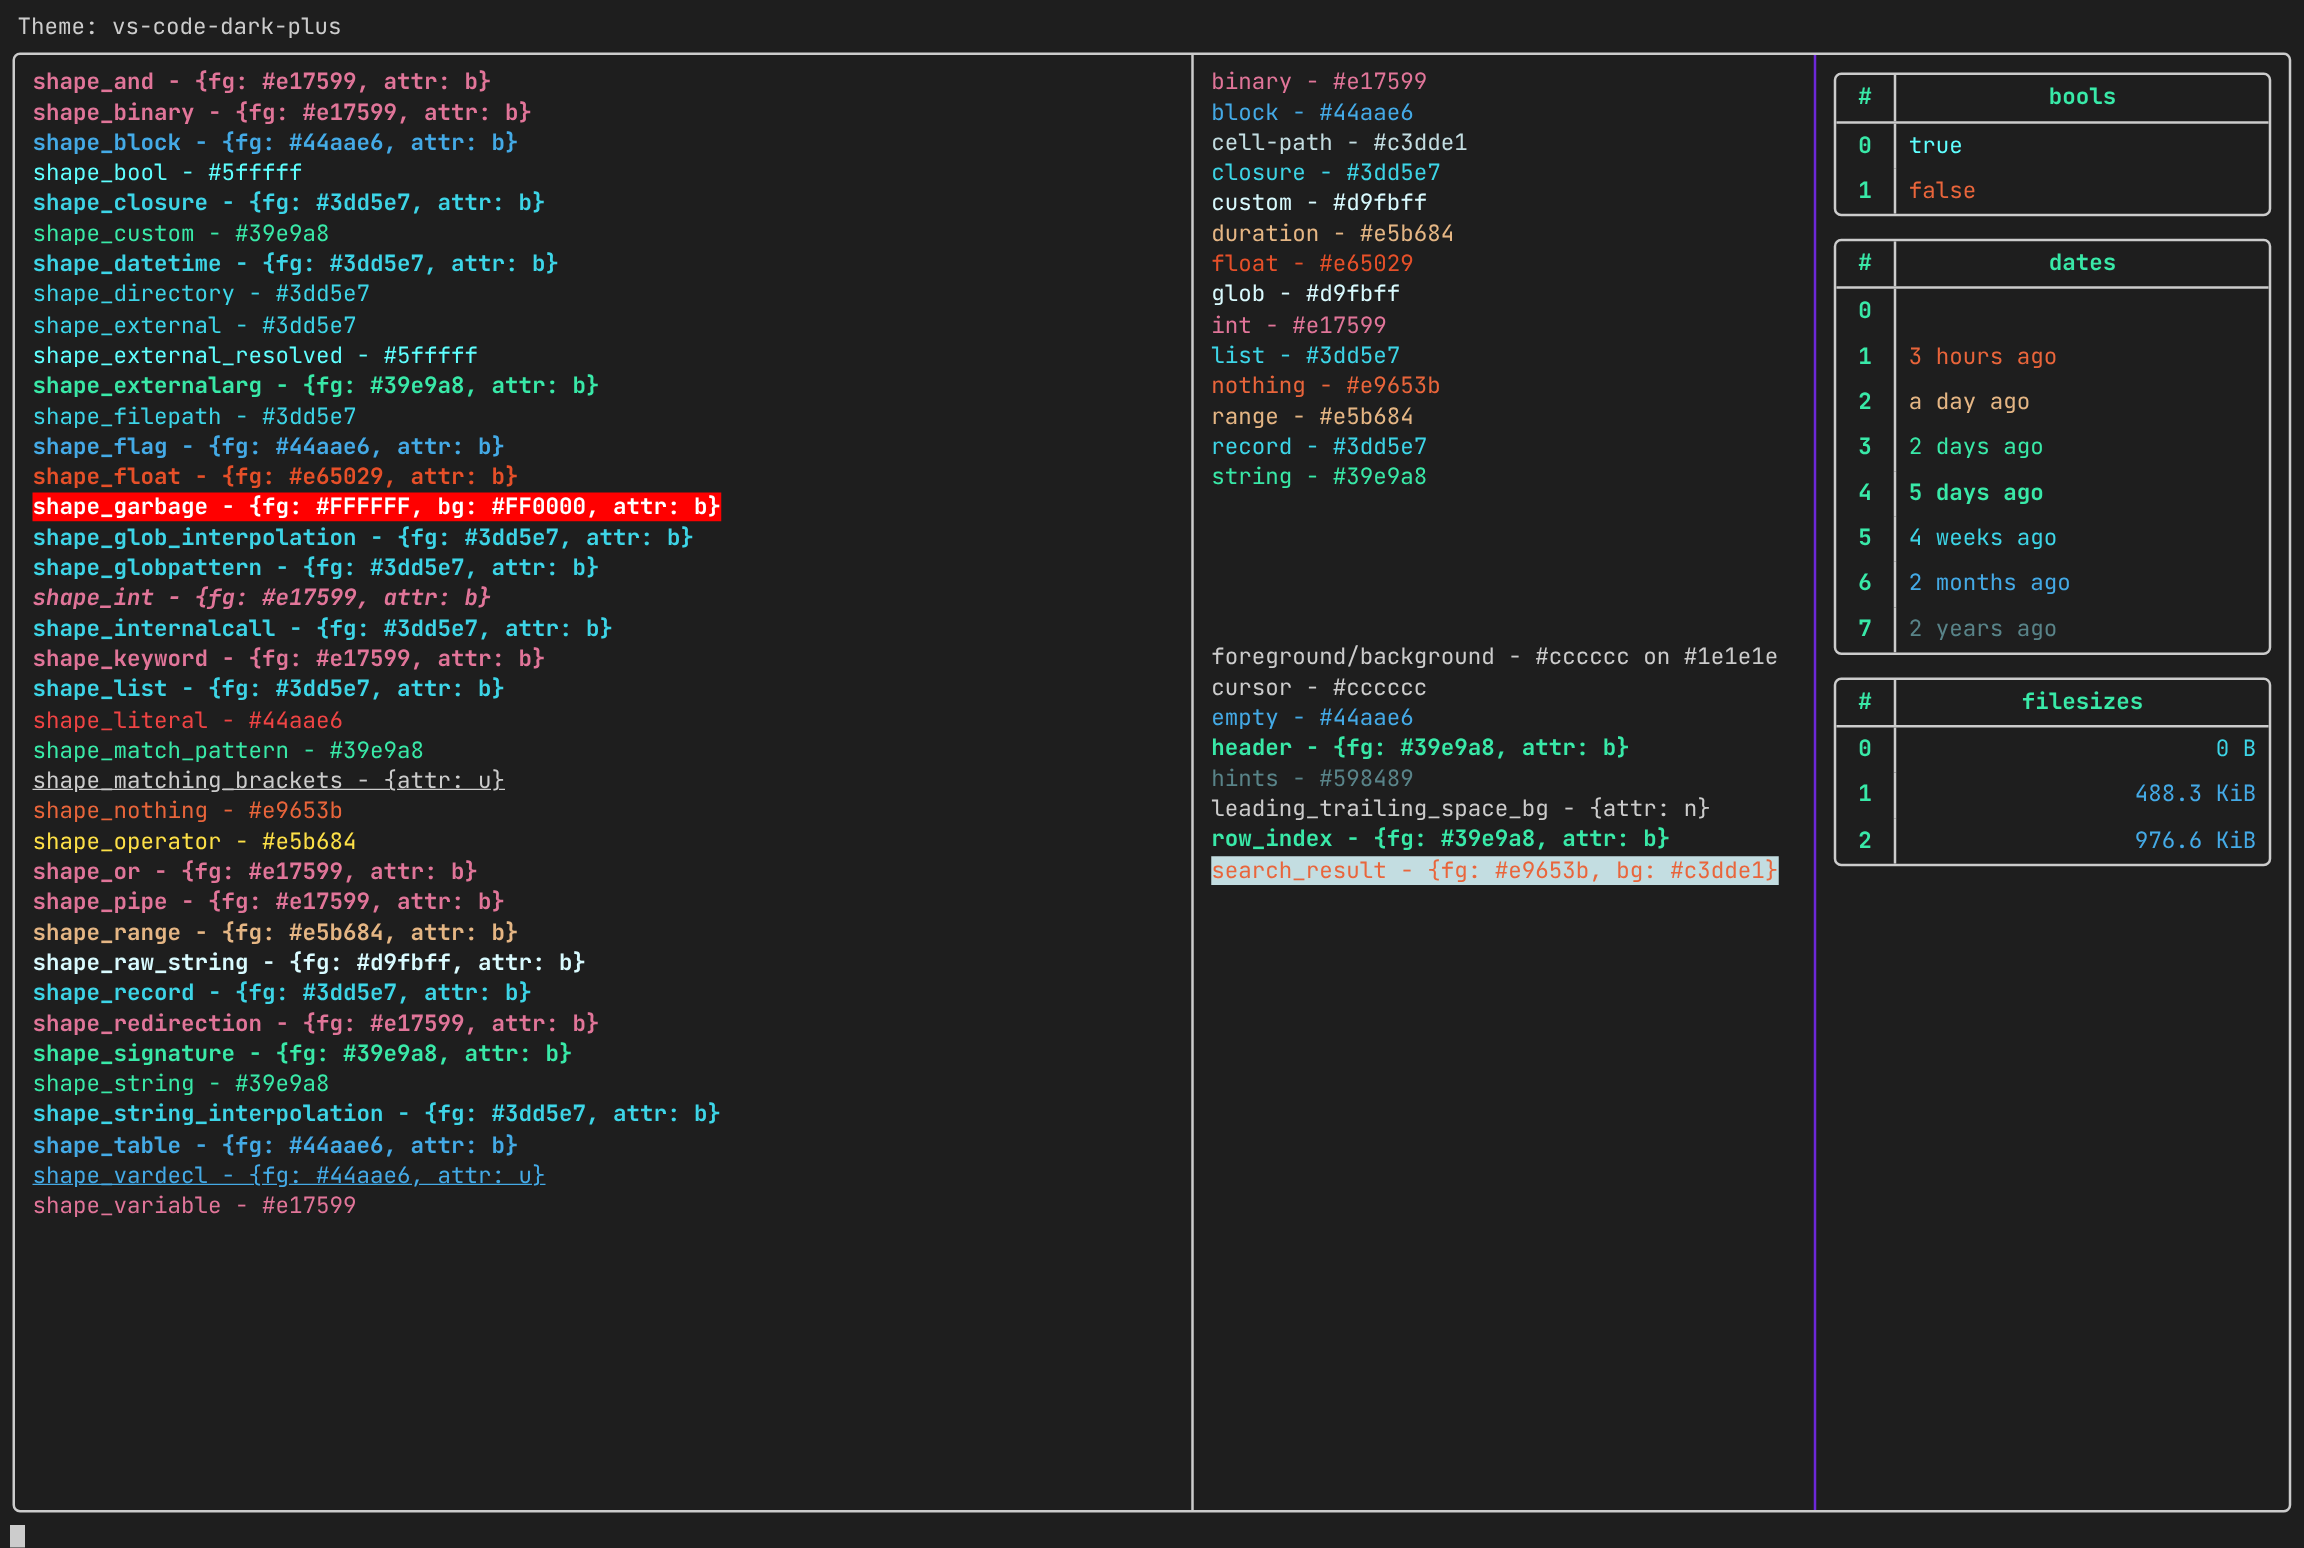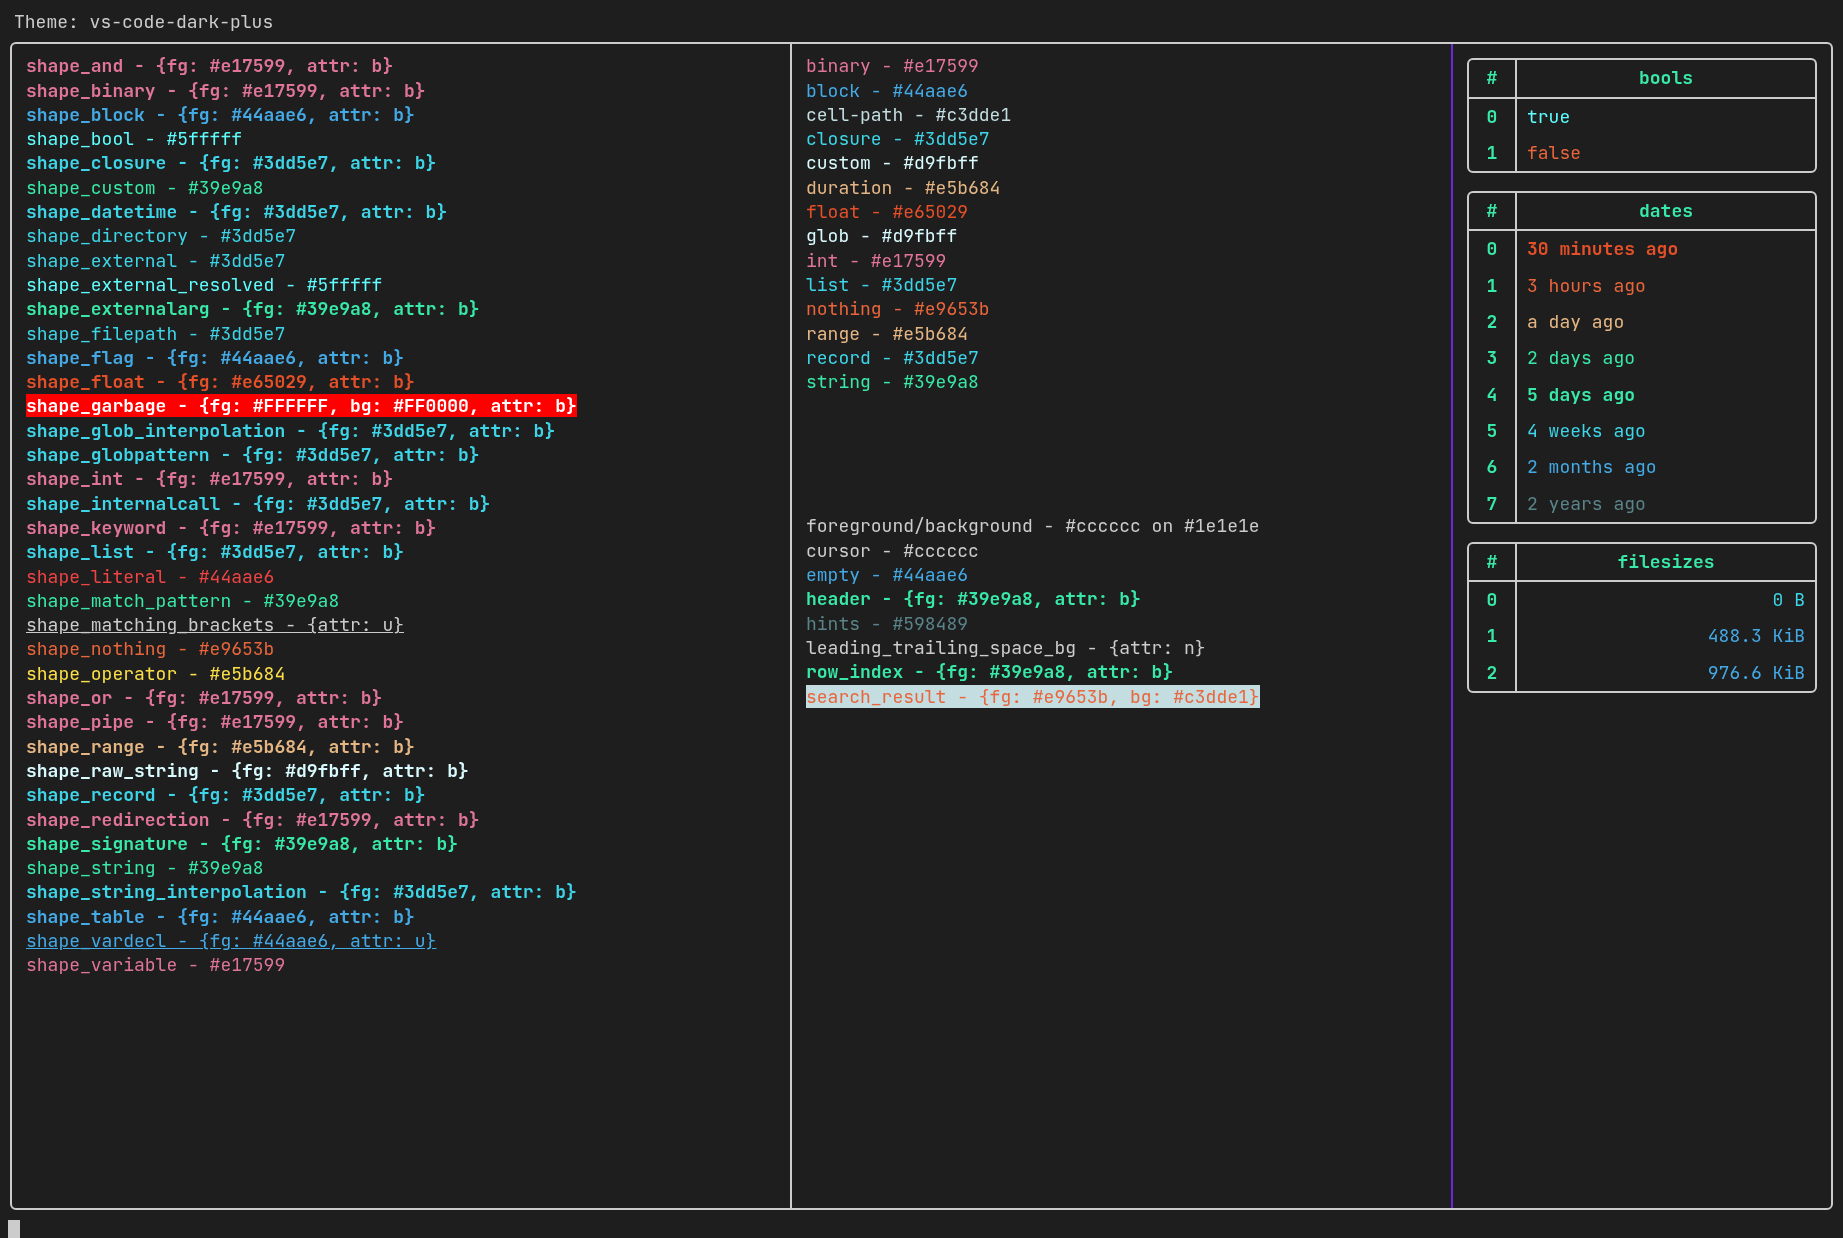--- a/index.html
+++ b/index.html
@@ -17,21 +17,21 @@
   .theme-line { color: #cccccc; padding: 4px 0 8px 4px; }
   .frame {
     border: 2px solid #cccccc;
     border-radius: 6px;
     height: 1168px;
     display: flex;
     flex-direction: row;
     position: relative;
   }
   .col { padding: 10px 14px; }
-  .col-left { width: 780px; border-right: 2px solid #cccccc; }
+  .col-left { width: 943px; border-right: 2px solid #cccccc; }
   .col-mid { flex: 1; border-right: 2px solid #6d28d9; display: flex; flex-direction: column; }
   .col-right { width: 378px; padding: 14px; }
   .mid-spacer { height: 120px; }
   .row { white-space: pre; }
   .b { font-weight: 700; }
   .u { text-decoration: underline; }
   .tbl {
     border: 2px solid #cccccc;
     border-radius: 6px;
     padding: 0;
@@ -84,21 +84,21 @@
           <div class="row"><span class="" style="color: rgb(61, 213, 231);">shape_directory - #3dd5e7</span></div>
           <div class="row"><span class="" style="color: rgb(61, 213, 231);">shape_external - #3dd5e7</span></div>
           <div class="row"><span class="" style="color: rgb(95, 255, 255);">shape_external_resolved - #5fffff</span></div>
           <div class="row"><span class=" b" style="color: rgb(57, 233, 168);">shape_externalarg - {fg: #39e9a8, attr: b}</span></div>
           <div class="row"><span class="" style="color: rgb(61, 213, 231);">shape_filepath - #3dd5e7</span></div>
           <div class="row"><span class=" b" style="color: rgb(68, 170, 230);">shape_flag - {fg: #44aae6, attr: b}</span></div>
           <div class="row"><span class=" b" style="color: rgb(230, 80, 41);">shape_float - {fg: #e65029, attr: b}</span></div>
           <div class="row"><span class=" b" style="color: rgb(255, 255, 255); background: rgb(255, 0, 0);">shape_garbage - {fg: #FFFFFF, bg: #FF0000, attr: b}</span></div>
           <div class="row"><span class=" b" style="color: rgb(61, 213, 231);">shape_glob_interpolation - {fg: #3dd5e7, attr: b}</span></div>
           <div class="row"><span class=" b" style="color: rgb(61, 213, 231);">shape_globpattern - {fg: #3dd5e7, attr: b}</span></div>
-          <div class="row"><span class=" b" style="color: rgb(225, 117, 153);">shape_int - {fg: #e17599, attr: b}</span></div>
+          <div class="row"><span class=" b" style="color: rgb(225, 117, 153); font-style: italic;">shape_int - {fg: #e17599, attr: b}</span></div>
           <div class="row"><span class=" b" style="color: rgb(61, 213, 231);">shape_internalcall - {fg: #3dd5e7, attr: b}</span></div>
           <div class="row"><span class=" b" style="color: rgb(225, 117, 153);">shape_keyword - {fg: #e17599, attr: b}</span></div>
           <div class="row"><span class=" b" style="color: rgb(61, 213, 231);">shape_list - {fg: #3dd5e7, attr: b}</span></div>
           <div class="row"><span class="" style="color: #ef4444;">shape_literal - #44aae6</span></div>
           <div class="row"><span class="" style="color: rgb(57, 233, 168);">shape_match_pattern - #39e9a8</span></div>
           <div class="row"><span class=" u" style="color: rgb(204, 204, 204);">shape_matching_brackets - {attr: u}</span></div>
           <div class="row"><span class="" style="color: rgb(233, 101, 59);">shape_nothing - #e9653b</span></div>
           <div class="row"><span class="" style="color: #fde047;">shape_operator - #e5b684</span></div>
           <div class="row"><span class=" b" style="color: rgb(225, 117, 153);">shape_or - {fg: #e17599, attr: b}</span></div>
           <div class="row"><span class=" b" style="color: rgb(225, 117, 153);">shape_pipe - {fg: #e17599, attr: b}</span></div>
@@ -164,21 +164,20 @@
       </div>
 
       <div class="tbl" id="tbl-dates">
         <div class="thead">
           <div class="tcell-idx">#</div>
           <div class="tcell-val">dates</div>
         </div>
         <div class="tbody" id="tbody-dates">
               <div class="trow">
                 <div class="tcell-idx" style="color: rgb(57, 233, 168); font-weight: 700;">0</div>
-                <div class="tcell-val" style="color: rgb(230, 80, 41); font-weight: 700;">30 minutes ago</div>
               </div>
               <div class="trow">
                 <div class="tcell-idx" style="color: rgb(57, 233, 168); font-weight: 700;">1</div>
                 <div class="tcell-val" style="color: rgb(233, 101, 59);">3 hours ago</div>
               </div>
               <div class="trow">
                 <div class="tcell-idx" style="color: rgb(57, 233, 168); font-weight: 700;">2</div>
                 <div class="tcell-val" style="color: rgb(229, 182, 132);">a day ago</div>
               </div>
               <div class="trow">

